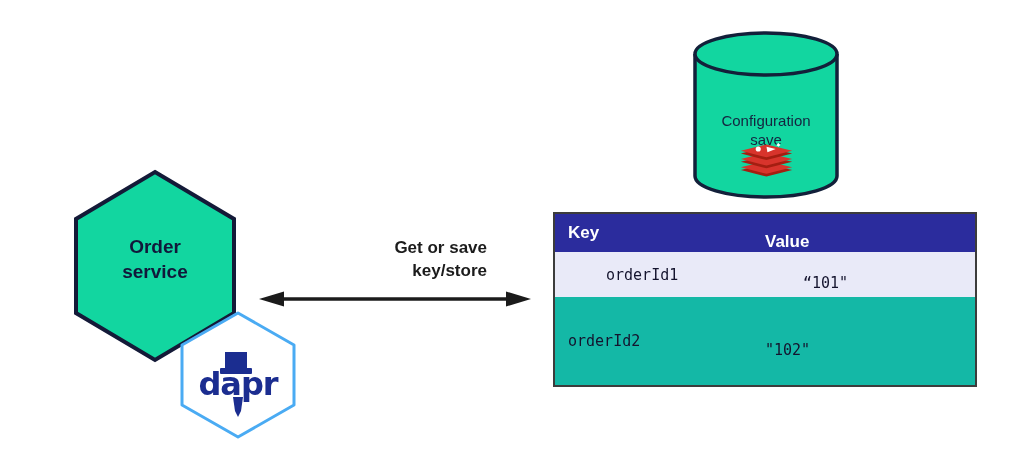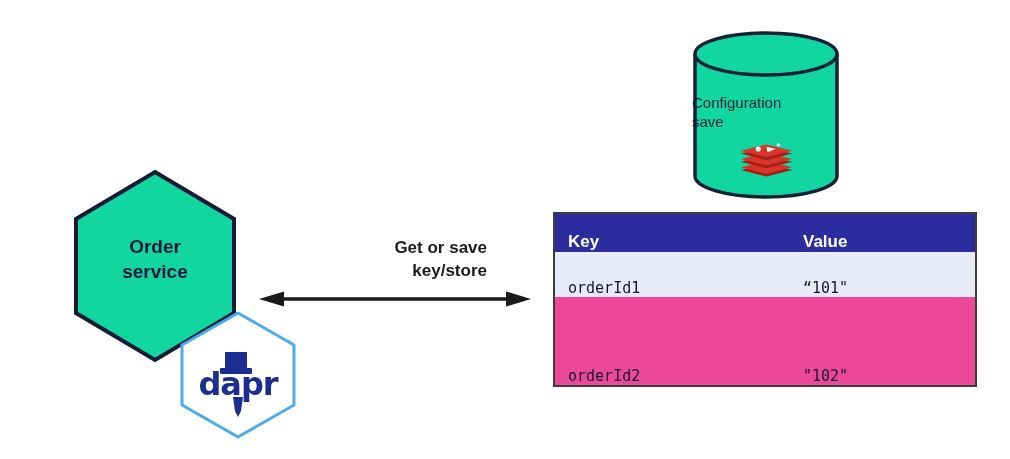--- a/index.html
+++ b/index.html
@@ -31,35 +31,35 @@
   .arrow-wrap { left: 255px; top: 288px; width: 280px; height: 22px; }
   .arrow-label {
     left: 307px; top: 236px; width: 180px;
     text-align: right; font-size: 17px; font-weight: bold;
     line-height: 23px; color: #1b1b1b;
   }
 
   
   .cylinder { left: 692px; top: 30px; width: 148px; height: 170px; }
   .cyl-label {
-    position: absolute; left: 0; top: 63px; width: 100%;
-    font-size: 15px; font-weight: 500;
+    position: absolute; left: 0; top: 81px; width: 100%;
+    text-align: center; font-size: 15px; font-weight: 500;
     line-height: 19px; color: #15233f;
   }
   .redis { position: absolute; left: 47px; top: 111px; width: 55px; height: 38px; }
 
   
   .kv-table {
     left: 553px; top: 212px; width: 424px;
     border: 2px solid #3c3c3c; box-sizing: border-box;
     background: #ffffff;
   }
-  .kv-row { display: flex; align-items: flex-end; gap: 38px; }
+  .kv-row { display: flex; align-items: center; }
   .kv-head { height: 38px; color: #ffffff; font-size: 17px; font-weight: 600; }
-  .kv-r1 { height: 45px; }
+  .kv-r1 { height: 45px; padding-left: 38px; }
   .kv-r2 { height: 88px; }
   .kv-col1 { width: 197px; padding-left: 13px; box-sizing: border-box; flex: none; }
   .kv-col2 { flex: 1; padding-left: 13px; box-sizing: border-box; margin-top: 17px; }
   .kv-cell {
     font-family: "DejaVu Sans Mono", "Liberation Mono", monospace;
     font-size: 15px; color: #14142e;
   }
 </style>
 </head>
 <body>
@@ -130,19 +130,19 @@
 
   <div class="abs kv-table">
     <div class="kv-row kv-head" style="background:#2b2c9d;">
       <div class="kv-col1">Key</div>
       <div class="kv-col2">Value</div>
     </div>
     <div class="kv-row kv-r1" style="background:#e9eaf8;">
       <div class="kv-col1 kv-cell">orderId1</div>
       <div class="kv-col2 kv-cell">“101"</div>
     </div>
-    <div class="kv-row kv-r2" style="background:#ec4899;">
+    <div class="kv-row kv-r2" style="background:#14b8a6;">
       <div class="kv-col1 kv-cell">orderId2</div>
       <div class="kv-col2 kv-cell">"102"</div>
     </div>
   </div>
 
 </div>
 
 </body></html>

